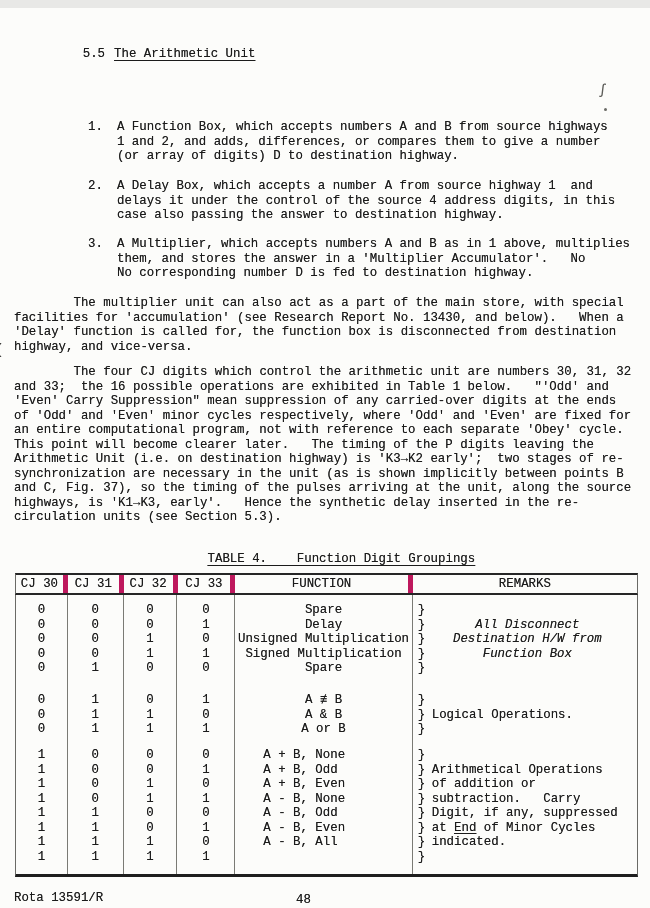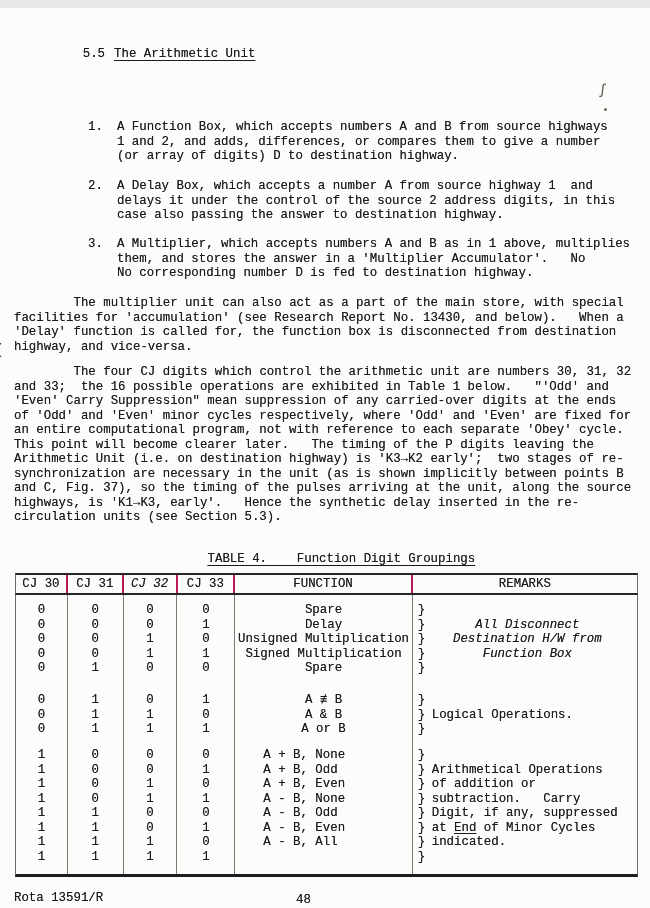--- a/index.html
+++ b/index.html
@@ -18,21 +18,21 @@
   .p1{top:53px}.p2{top:288px}.p3{top:357px}
   .list-item{position:absolute;left:88px;display:flex;}
   .li1{top:112px}.li2{top:171px}.li3{top:229px}
   .list-item .num{flex:0 0 29px;}
   .list-item .itext{white-space:pre-wrap;width:522px;}
   .caption{position:absolute;top:529px;left:15px;width:623px;text-align:center;white-space:pre;}
   .table{position:absolute;left:15px;top:565px;width:623px;box-sizing:border-box;}
   .thead{display:flex;height:22px;align-items:center;box-sizing:border-box;
     border-top:2px solid #262626;border-bottom:2px solid #262626;
     border-left:1px solid #6a6a66;border-right:1px solid #6a6a66;}
-  .th{box-sizing:border-box;text-align:center;border-right:2px solid #be185d;height:100%;
+  .th{box-sizing:border-box;text-align:center;border-right:5px solid #be185d;height:100%;
     display:flex;align-items:center;justify-content:center;}
   .th:last-child{border-right:none;}
   .tbody{display:flex;position:relative;height:282px;box-sizing:border-box;
     border-left:1px solid #6a6a66;border-right:1px solid #6a6a66;
     border-bottom:3px solid #1e1e1e;}
   .bcol{box-sizing:border-box;border-right:1px solid #7a7a74;padding-top:8px;}
   .bcol.remarks{border-right:none;position:relative;}
   .line{height:14.5px;text-align:center;white-space:pre;}
   .line.fn-left{text-align:left;padding-left:28px;}
   .rblock{position:absolute;left:0;right:0;display:flex;}
@@ -60,21 +60,21 @@
 
   <div class="list-item li1">
     <span class="num">1.</span>
     <div class="itext">A Function Box, which accepts numbers A and B from source highways
 1 and 2, and adds, differences, or compares them to give a number
 (or array of digits) D to destination highway.</div>
   </div>
   <div class="list-item li2">
     <span class="num">2.</span>
     <div class="itext">A Delay Box, which accepts a number A from source highway 1  and
-delays it under the control of the source 2 address digits, in this
+delays it under the control of the source 4 address digits, in this
 case also passing the answer to destination highway.</div>
   </div>
   <div class="list-item li3">
     <span class="num">3.</span>
     <div class="itext">A Multiplier, which accepts numbers A and B as in 1 above, multiplies
 them, and stores the answer in a 'Multiplier Accumulator'.   No
 No corresponding number D is fed to destination highway.</div>
   </div>
 
   <div class="para p2">        The multiplier unit can also act as a part of the main store, with special
@@ -94,21 +94,21 @@
 circulation units (see Section 5.3).</div>
 
   <div class="caption">
     <span class="underline">TABLE 4.    Function Digit Groupings</span>
   </div>
 
   <div class="table">
     <div class="thead">
         <div class="th" style="width: 52px;">CJ 30</div>
         <div class="th" style="width: 56px;">CJ 31</div>
-        <div class="th" style="width: 54px; font-style: italic;">CJ 32</div>
+        <div class="th" style="width: 54px;">CJ 32</div>
         <div class="th" style="width: 58px;">CJ 33</div>
         <div class="th" style="width: 178px;">FUNCTION</div>
         <div class="th" style="width: 225px;">REMARKS</div>
       </div>
     <div class="tbody">
         <div class="bcol" style="width: 52px;">
           <div class="line">0</div>
           <div class="line">0</div>
           <div class="line">0</div>
           <div class="line">0</div>

